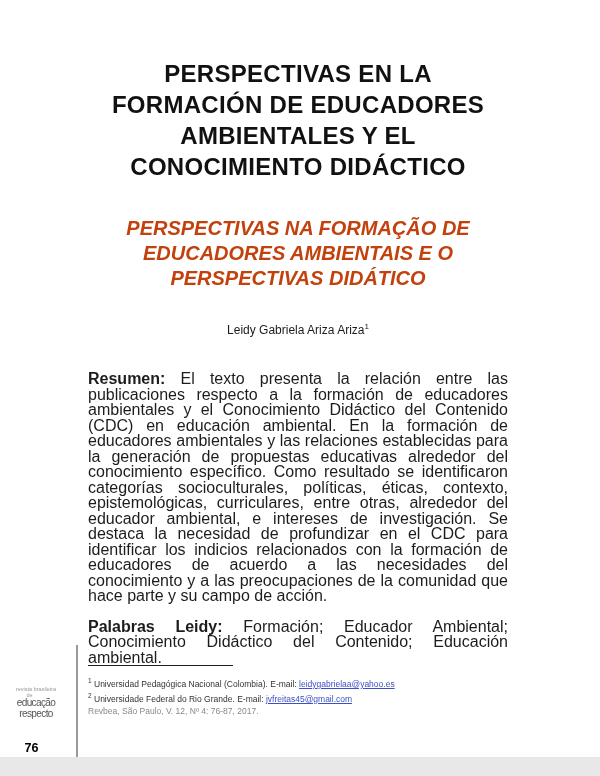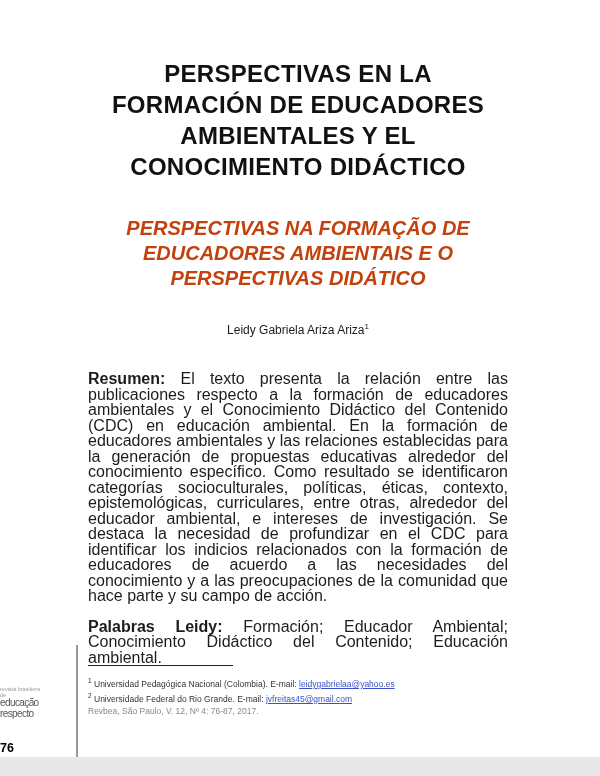--- a/index.html
+++ b/index.html
@@ -21,21 +21,21 @@
   .para{margin:0; font-size:16px; line-height:15.5px; text-align:justify;}
   .abstract{margin-top:29px;}
   .keywords{margin-top:15px;}
   .para b{font-weight:bold;}
   .footnote-area{position:absolute; left:88px; top:665px; width:420px;}
   .fn-rule{width:145px; height:0; border-top:1.5px solid #222; margin:0 0 9px 0;}
   .footnotes p{margin:0; font-size:8.5px; line-height:12px; color:#333;}
   .footnotes sup{font-size:6.5px;}
   .email-link{color:var(--link); text-decoration:underline; cursor:pointer;}
   .journal-line{color:var(--muted) !important;}
-  .sidebar{position:absolute; left:0; top:686px; width:72px; text-align:left; color:#777;}
+  .sidebar{position:absolute; left:0; top:686px; width:72px; text-align:center; color:#777;}
   .logo-small{font-size:5.5px; line-height:6px; color:#999; letter-spacing:0;}
   .logo-small.de{padding-right:13px;}
   .logo-big{font-size:10px; line-height:10.5px; color:#555; letter-spacing:-0.6px;}
   .page-number{margin-top:22px; padding-right:9px; font-size:12.5px; font-weight:bold; color:#000000;}
   .v-rule{position:absolute; left:76px; top:645px; width:2px; height:131px; background:var(--rule);}
   .b-rule{position:absolute; left:76px; top:773px; width:524px; height:2px; background:var(--rule);}
 </style>
 </head>
 <body>
 

